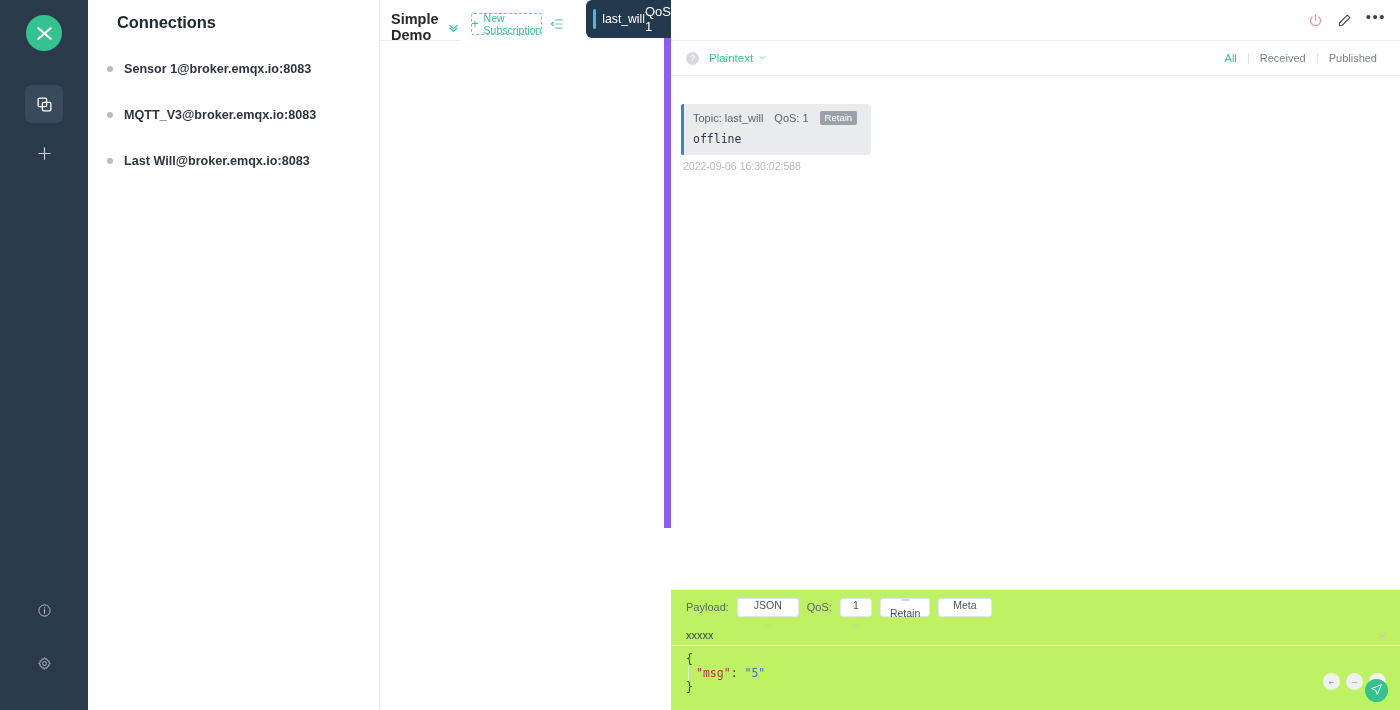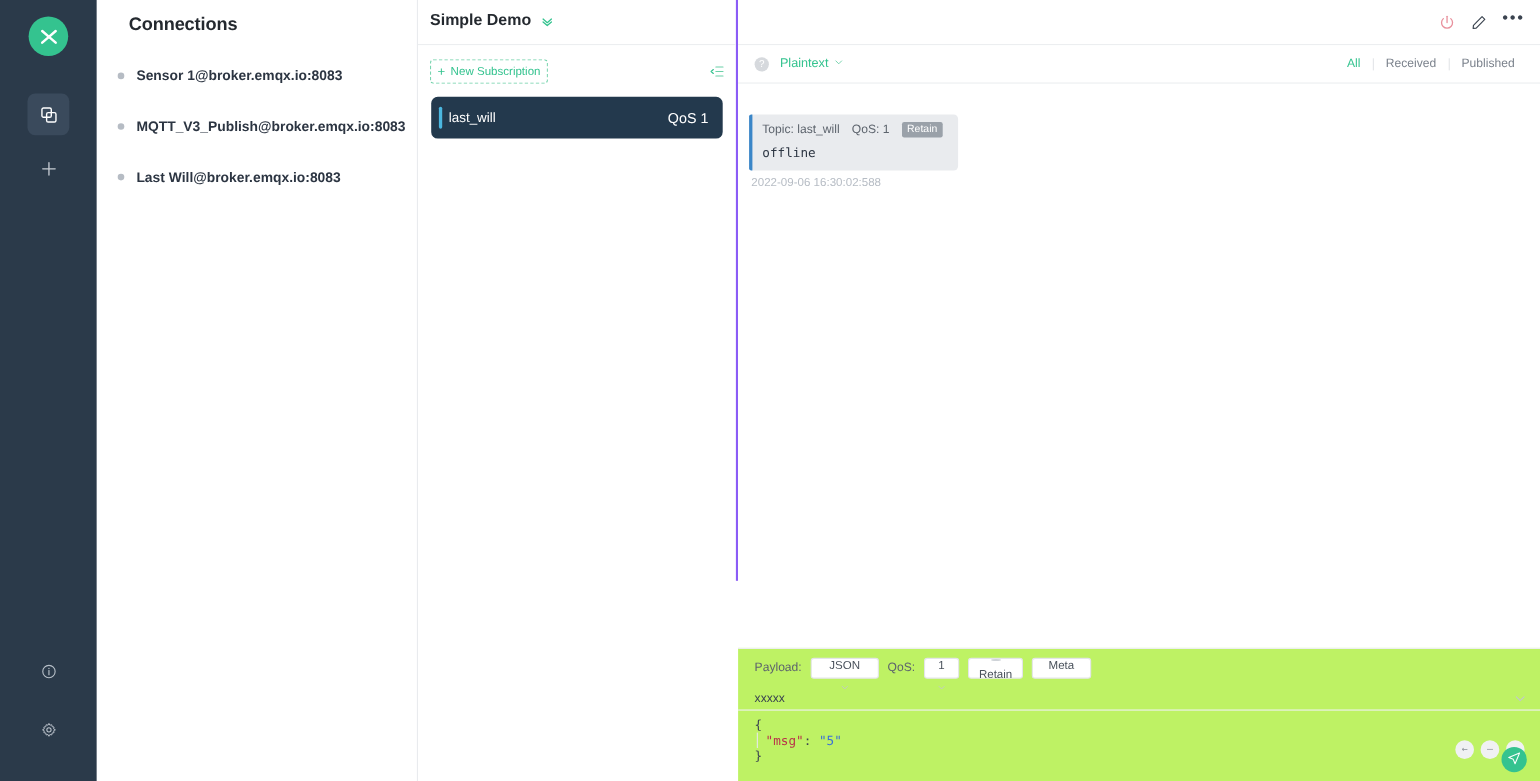--- a/index.html
+++ b/index.html
@@ -101,23 +101,22 @@
     font-weight: bold;
     color: #2c3542;
     white-space: nowrap;
   }
 
   
   .subs {
     width: 291px;
     flex: 0 0 291px;
     height: 528px;
-    border-right: 2px solid #8b5cf6;
-    display: flex;
-    flex-direction: column;
+    border-right: 7px solid #8b5cf6;
+    display: flex;
     background: #ffffff;
   }
   .subs-head {
     height: 41px;
     border-bottom: 1px solid #eceef0;
     flex: 0 0 41px;
   }
   .subs-toolbar {
     height: 47px;
     display: flex;
@@ -443,25 +442,25 @@
     <div class="conn-title">Connections</div>
     <div class="conn-list">
 
 
       <div class="conn-item">
         <span class="conn-dot"></span>
         <span class="conn-name">Sensor 1@broker.emqx.io:8083</span>
       </div>
 
 
-
       <div class="conn-item">
         <span class="conn-dot"></span>
-        <span class="conn-name">MQTT_V3_Publish@broker.emqx.io:8083</span>
-      </div>
+        <span class="conn-name">MQTT_V3@broker.emqx.io:8083</span>
+      </div>
+
 
       <div class="conn-item">
         <span class="conn-dot"></span>
         <span class="conn-name">Last Will@broker.emqx.io:8083</span>
       </div>
 
     </div>
   </div>
 
   <div class="subs">

